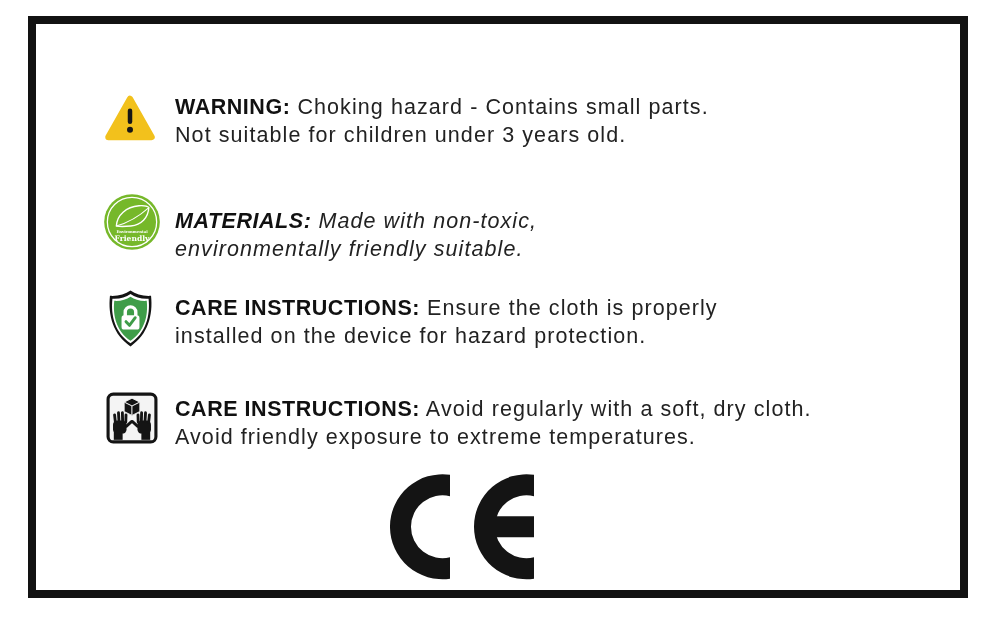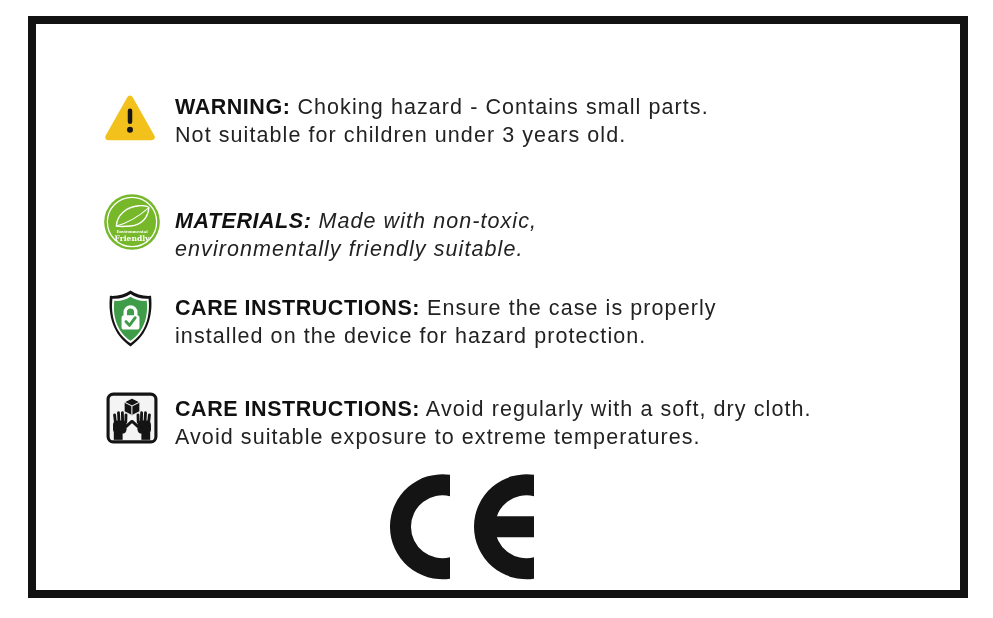--- a/index.html
+++ b/index.html
@@ -78,21 +78,21 @@
     <use href="#shieldShape" fill="#141414"></use>
     <use href="#shieldShape" transform="translate(6 6.96) scale(0.88)" fill="#ffffff"></use>
     <use href="#shieldShape" transform="translate(10.5 12.18) scale(0.79)" fill="#3F9D49"></use>
     <g>
       <path d="M40 53 V44 A10 10 0 0 1 60 44 V53" fill="none" stroke="#ffffff" stroke-width="6.5"></path>
       <rect x="33" y="50" width="34" height="27" rx="5" fill="#ffffff"></rect>
       <polyline points="41.5,62 48,69 59,54.5" fill="none" stroke="#3F9D49" stroke-width="5.5" stroke-linecap="round" stroke-linejoin="round"></polyline>
     </g>
   </svg>
   <div class="section-text" style="top:294px;">
-    <div><span class="section-label">CARE INSTRUCTIONS:</span> <span>Ensure the case is properly</span></div>
+    <div><span class="section-label">CARE INSTRUCTIONS:</span> <span>Ensure the cloth is properly</span></div>
     <div>installed on the device for hazard protection.</div>
   </div>
 
   <svg class="icon" style="left:106px; top:392px;" width="52" height="52" viewBox="0 0 100 100">
     <rect x="4" y="4" width="92" height="92" rx="10" fill="#f4f4f4" stroke="#141414" stroke-width="6"></rect>
     <g>
       <polygon points="50,12 65,19.5 50,27 35,19.5" fill="#141414" stroke="#f4f4f4" stroke-width="1.6"></polygon>
       <polygon points="35,19.5 50,27 50,45 35,37.5" fill="#141414" stroke="#f4f4f4" stroke-width="1.6"></polygon>
       <polygon points="65,19.5 50,27 50,45 65,37.5" fill="#141414" stroke="#f4f4f4" stroke-width="1.6"></polygon>
     </g>
@@ -114,21 +114,21 @@
         <line x1="18" y1="58" x2="16.5" y2="44"></line>
         <line x1="25" y1="57" x2="24" y2="40"></line>
         <line x1="32" y1="57" x2="31.5" y2="40"></line>
         <line x1="38" y1="58" x2="38.5" y2="44"></line>
         <line x1="39" y1="66" x2="49" y2="57"></line>
       </g>
     </g>
   </svg>
   <div class="section-text" style="top:395px;">
     <div><span class="section-label">CARE INSTRUCTIONS:</span> <span>Avoid regularly with a soft, dry cloth.</span></div>
-    <div>Avoid suitable exposure to extreme temperatures.</div>
+    <div>Avoid friendly exposure to extreme temperatures.</div>
   </div>
 
   <svg class="ce-mark" width="144" height="106" viewBox="0 0 144 105.5" role="img" aria-label="CE">
     <path d="M60 0.54 A52.5 52.5 0 1 0 60 104.46 L60 83.09 A31.5 31.5 0 1 1 60 21.91 Z" fill="#141414"></path>
     <g transform="translate(84 0)">
       <path d="M60 0.54 A52.5 52.5 0 1 0 60 104.46 L60 83.09 A31.5 31.5 0 1 1 60 21.91 Z" fill="#141414"></path>
       <rect x="21" y="42" width="39" height="21" fill="#141414"></rect>
     </g>
   </svg>
 </div>

